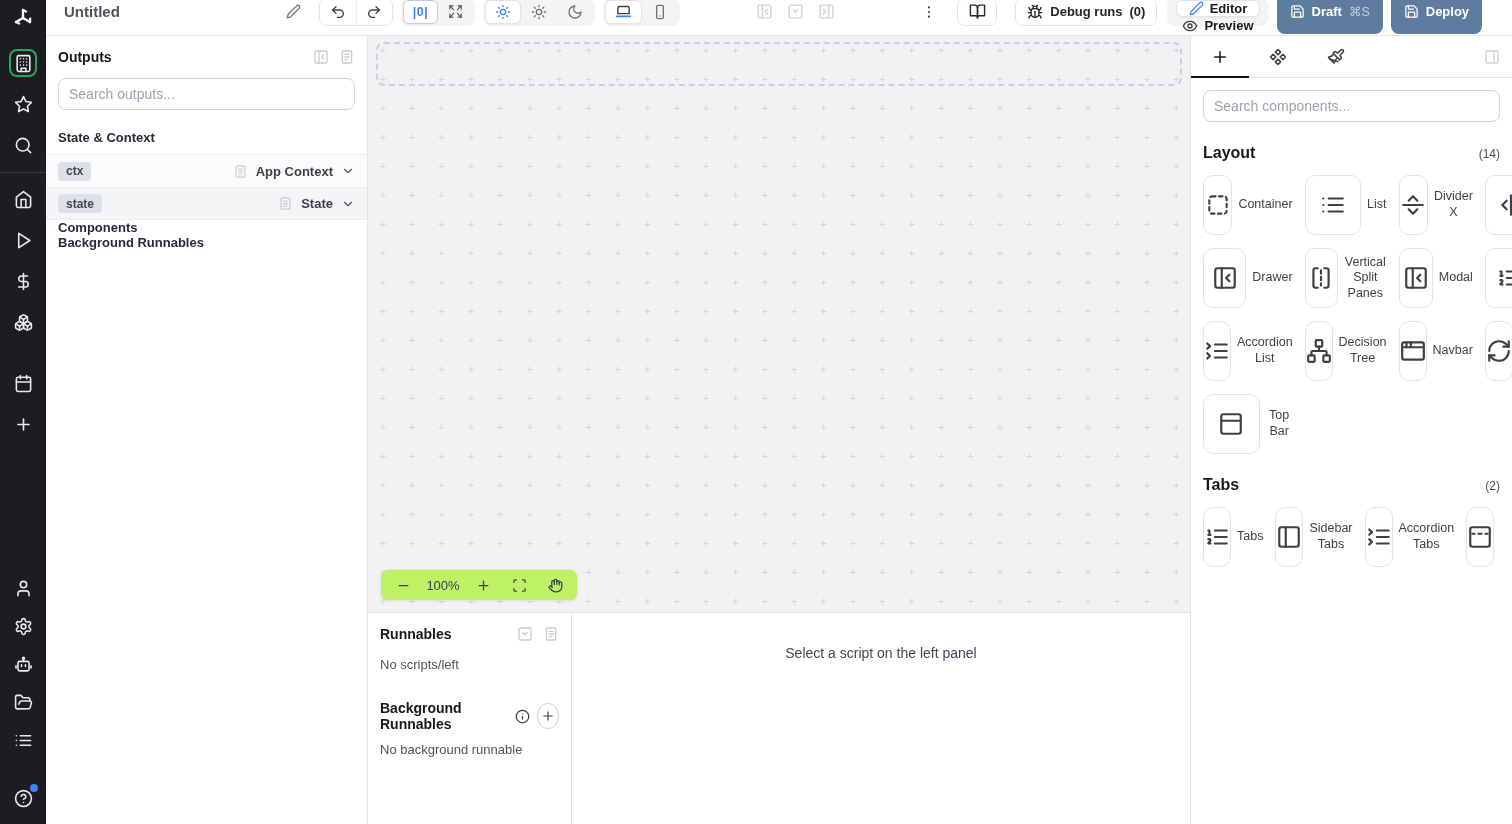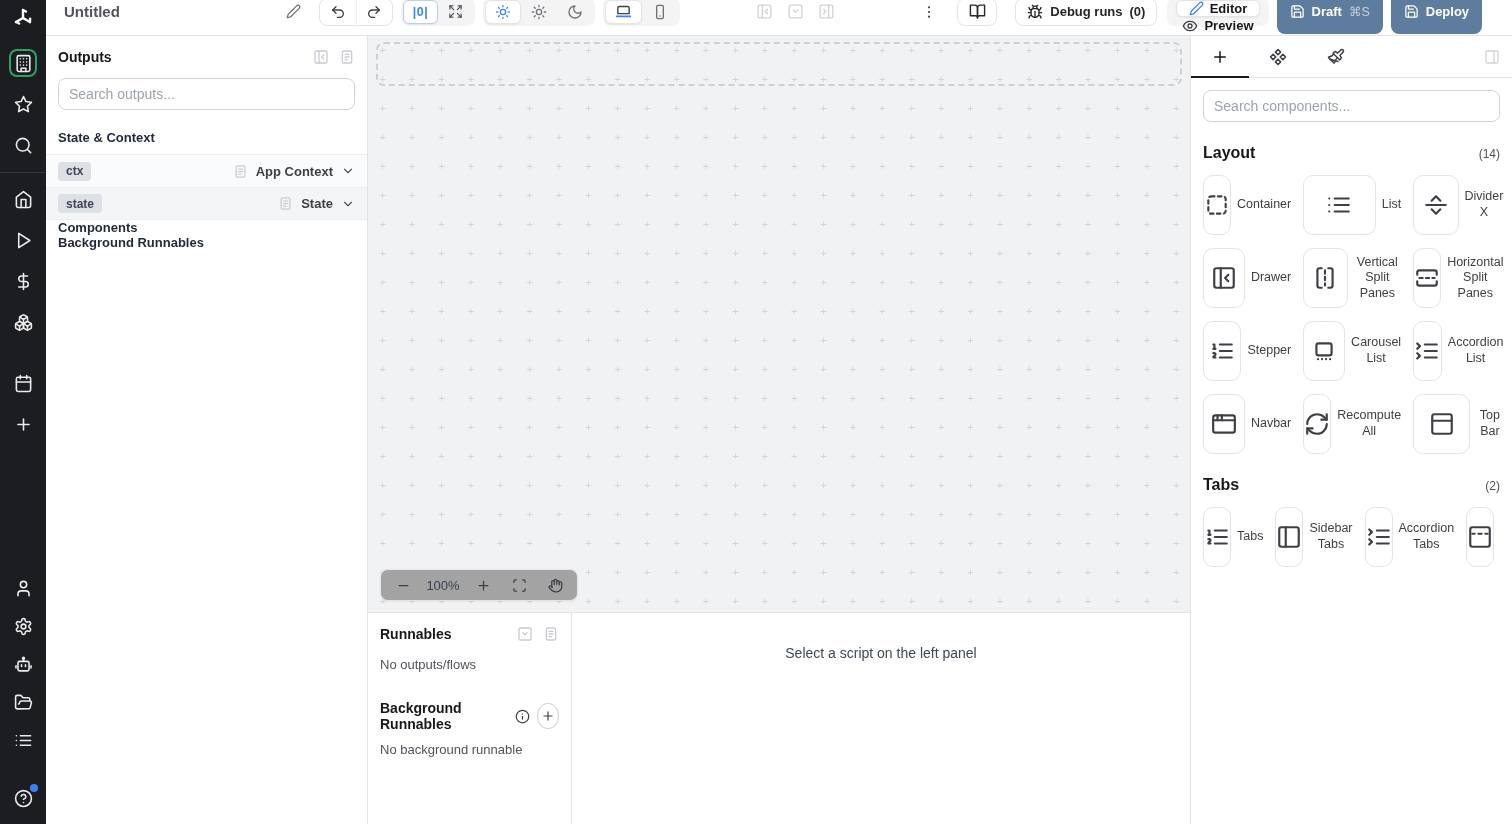--- a/index.html
+++ b/index.html
@@ -83,21 +83,21 @@
   
   .center { position:absolute; left:368px; top:36px; width:822px; bottom:0; }
   .canvas { position:absolute; left:0; top:0; width:822px; height:577px; background:#f1f2f4;
     border-bottom:1px solid #e4e4e7; overflow:hidden; }
   .canvas-grid { position:absolute; inset:0; display:grid;
     grid-template-columns:repeat(28, 29.4px); grid-auto-rows:29px; color:#d3d5d9;
     font-size:11px; line-height:1; }
   .canvas-grid span { display:flex; align-items:center; justify-content:center; }
   .dropzone { position:absolute; left:8px; top:6px; right:8px; height:44px;
     border:2px dashed #cdd0d5; border-radius:8px; }
-  .zoom-pill { position:absolute; left:12px; bottom:11px; height:32px; background:#a3a3a3;
+  .zoom-pill { position:absolute; left:12px; bottom:11px; height:32px; background:#bef264;
     border:1px solid #e4e4e7; border-radius:8px; box-shadow:0 1px 2px rgba(0,0,0,.05);
     display:flex; align-items:center; padding:0 4px; }
   .zoom-pill .icon-btn { width:36px; color:#3f3f46; }
   .zoom-level { font-size:13px; color:#374151; width:44px; text-align:center; }
 
   
   .bottom-row { position:absolute; left:0; top:577px; bottom:0; width:822px; display:flex; background:#fff; }
   .runnables { width:204px; border-right:1px solid #e4e4e7; padding:13px 12px; }
   .run-head { display:flex; align-items:center; }
   .run-head .icons { margin-left:auto; display:flex; gap:10px; color:#c9ccd2; }
@@ -1163,21 +1163,21 @@
                 </svg>
               </span>
             <span class="icon i16">
                 <svg viewBox="0 0 24 24" fill="none" stroke="currentColor" stroke-width="2" stroke-linecap="round" stroke-linejoin="round">
                   <rect x="5" y="3" width="14" height="18" rx="2"></rect>
                   <path d="M9 8h6M9 12h6M9 16h4"></path>
                 </svg>
               </span>
           </span>
         </div>
-        <div class="muted-line">No outputs/flows</div>
+        <div class="muted-line">No scripts/left</div>
         <div class="bg-run-head">
           <span class="panel-title">Background Runnables</span>
           <span class="icon i15 info">
               <svg viewBox="0 0 24 24" fill="none" stroke="currentColor" stroke-width="2" stroke-linecap="round" stroke-linejoin="round">
                 <circle cx="12" cy="12" r="10"></circle>
                 <path d="M12 16v-4"></path>
                 <path d="M12 8h.01"></path>
               </svg>
             </span>
           <button class="plus-circle">
@@ -1294,56 +1294,37 @@
                   <path d="M9 3H7a2 2 0 0 0-2 2v14a2 2 0 0 0 2 2h2"></path>
                   <path d="M15 3h2a2 2 0 0 1 2 2v14a2 2 0 0 1-2 2h-2"></path>
                   <path d="M12 5v14" stroke-dasharray="3 3"></path>
                 </svg>
               </button>
               <div class="comp-label">Vertical Split Panes</div>
             </div>
             <div class="comp-item">
               <button class="comp-card">
                 <svg viewBox="0 0 24 24" fill="none" stroke="currentColor" stroke-width="2" stroke-linecap="round" stroke-linejoin="round">
-                  <path d="M3 9V7a2 2 0 0 1 2-2h14a2 2 0 0 1 2 2v2"></path>
-                  <path d="M3 15v2a2 2 0 0 0 2 2h14a2 2 0 0 0 2-2v-2"></path>
-                  <path d="M5 12h14" stroke-dasharray="3 3"></path>
-                </svg>
-              </button>
-              <div class="comp-label">Horizontal Split Panes</div>
-            </div>
-            <div class="comp-item">
-              <button class="comp-card">
-                <svg viewBox="0 0 24 24" fill="none" stroke="currentColor" stroke-width="2" stroke-linecap="round" stroke-linejoin="round">
                   <rect x="3" y="3" width="18" height="18" rx="2"></rect>
                   <path d="M9 3v18"></path>
                   <path d="m16 15-3-3 3-3"></path>
                 </svg>
               </button>
               <div class="comp-label">Modal</div>
             </div>
             <div class="comp-item">
               <button class="comp-card">
                 <svg viewBox="0 0 24 24" fill="none" stroke="currentColor" stroke-width="2" stroke-linecap="round" stroke-linejoin="round">
                   <path d="M10 6h11M10 12h11M10 18h11"></path>
                   <path d="M4 6h1v4"></path>
                   <path d="M4 10h2"></path>
                   <path d="M6 18H4c0-1 2-2 2-3s-1-1.5-2-1"></path>
                 </svg>
               </button>
               <div class="comp-label">Stepper</div>
-            </div>
-            <div class="comp-item">
-              <button class="comp-card">
-                <svg viewBox="0 0 24 24" fill="none" stroke="currentColor" stroke-width="2" stroke-linecap="round" stroke-linejoin="round">
-                  <rect x="5" y="5" width="14" height="11" rx="2"></rect>
-                  <path d="M6.5 19.5h.01M10.2 19.5h.01M13.9 19.5h.01M17.6 19.5h.01"></path>
-                </svg>
-              </button>
-              <div class="comp-label">Carousel List</div>
             </div>
             <div class="comp-item">
               <button class="comp-card">
                 <svg viewBox="0 0 24 24" fill="none" stroke="currentColor" stroke-width="2" stroke-linecap="round" stroke-linejoin="round">
                   <path d="m3 10 2.5-2.5L3 5"></path>
                   <path d="m3 19 2.5-2.5L3 14"></path>
                   <path d="M10 6h11M10 12h11M10 18h11"></path>
                 </svg>
               </button>
               <div class="comp-label">Accordion List</div>

